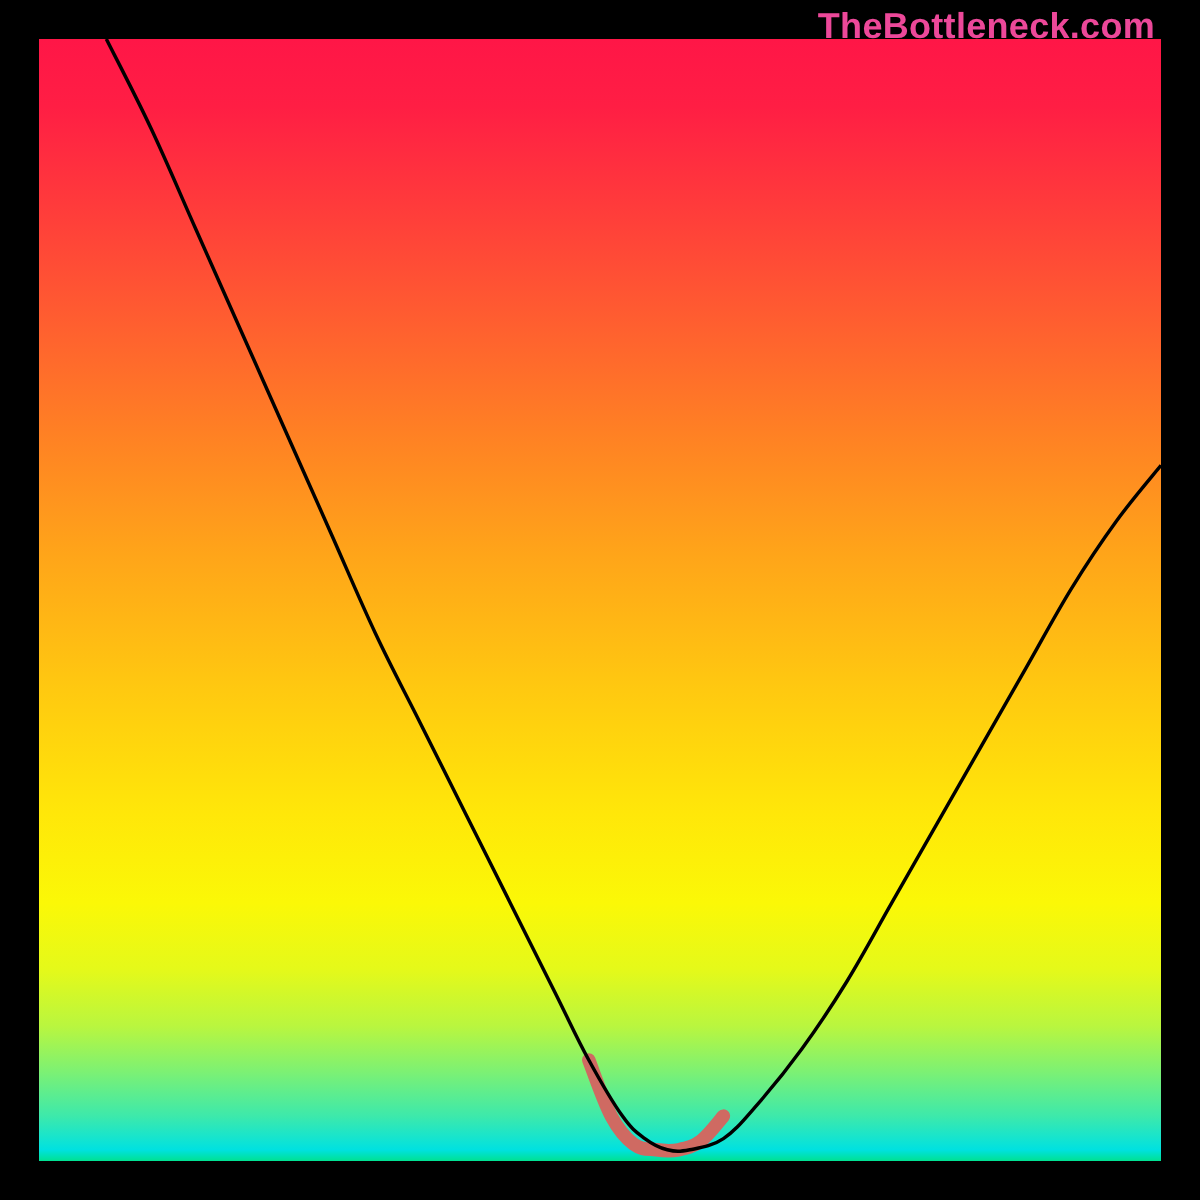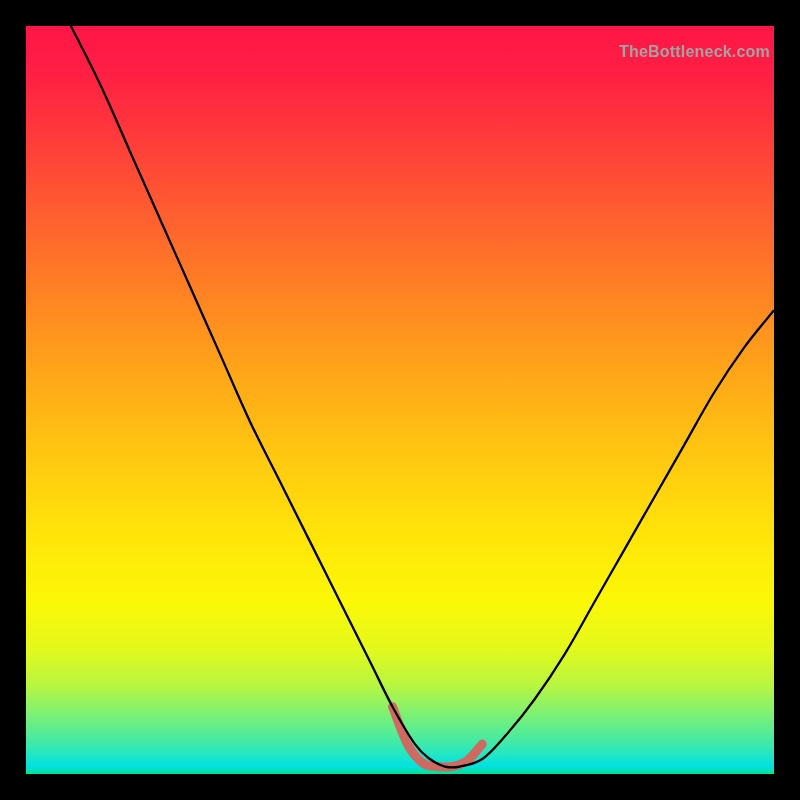--- a/index.html
+++ b/index.html
@@ -45,26 +45,25 @@
       #3de9ab 96%,
       #15e4cf 98%,
       #00e1e0 99%,
       #00e191 100%
     );
   }
   .watermark {
     position: absolute;
     top: 4px;
     right: 30px;
-    color: #a3a3a3;
-    font-size: 16px;
+    color: #ec4899;
+    font-size: 24px;
     font-weight: 600;
     letter-spacing: 0.2px;
     user-select: none;
-    margin-top: 39px;
   }
   svg.curve {
     position: absolute;
     inset: 0;
     width: 100%;
     height: 100%;
   }
 </style>
 </head>
 <body>

